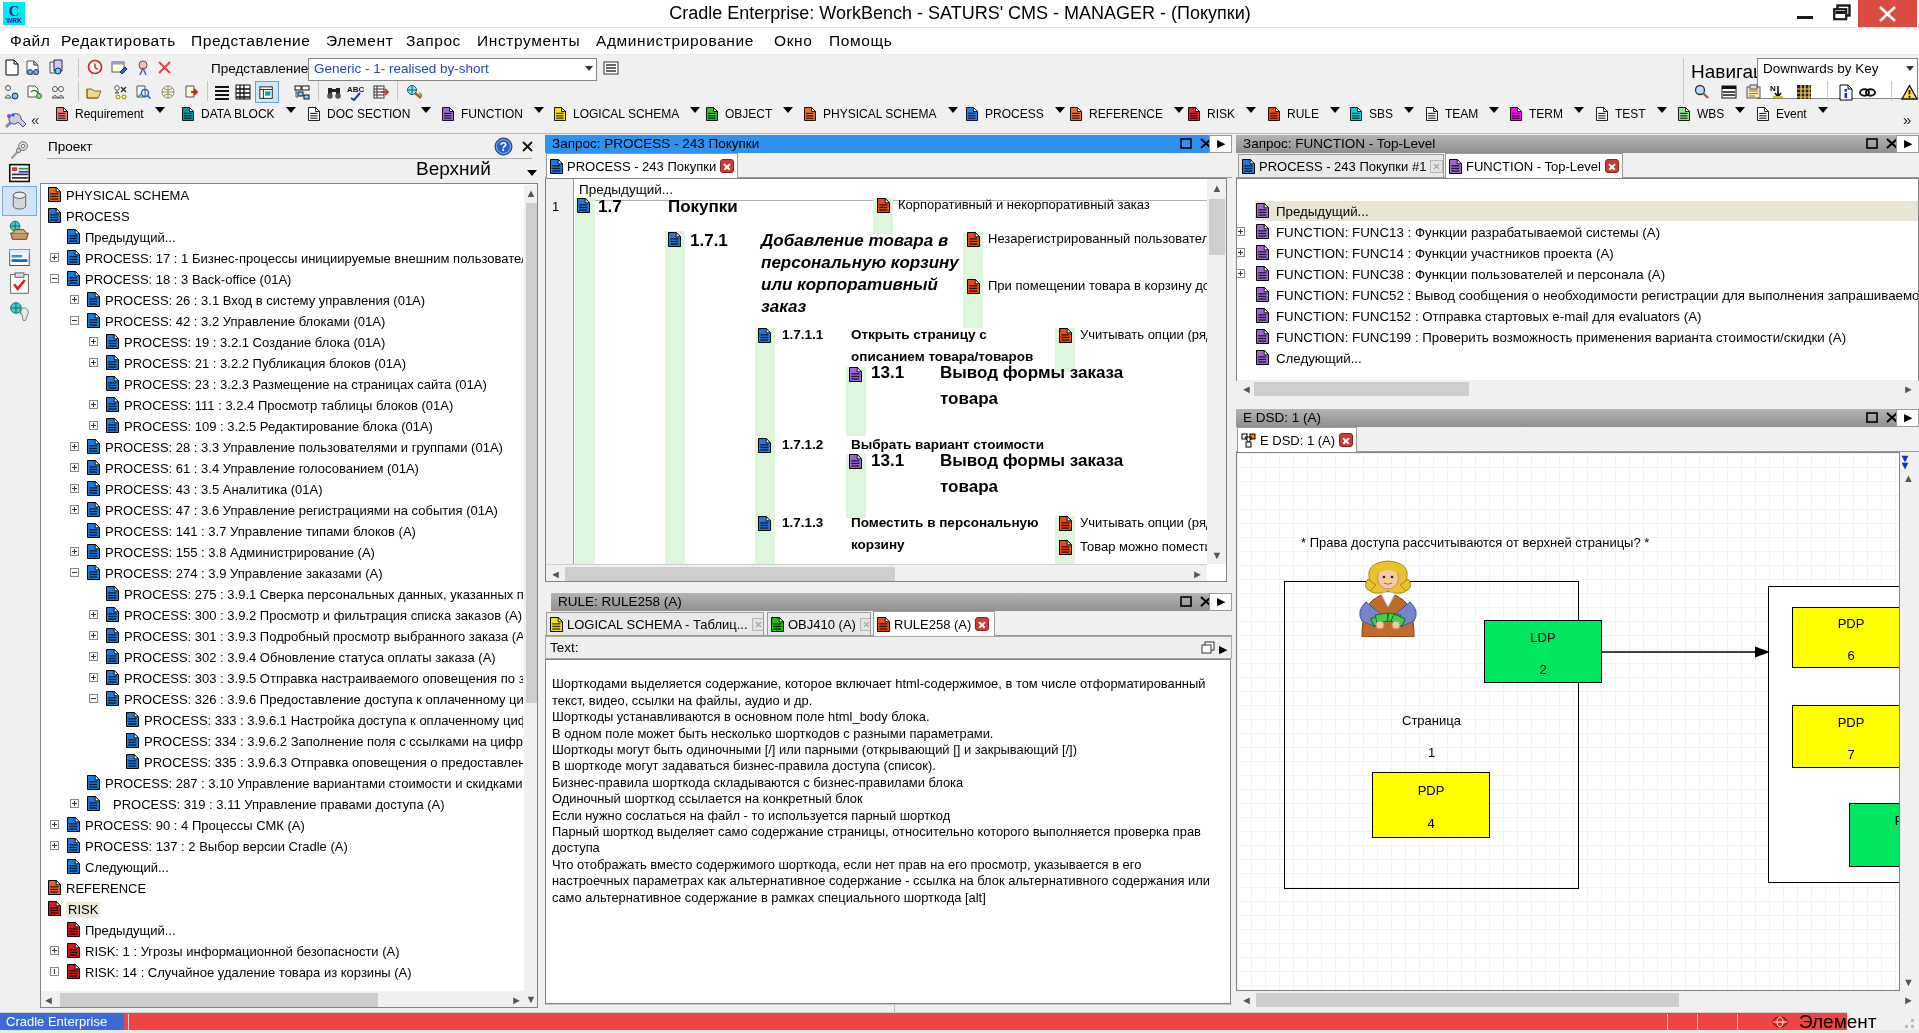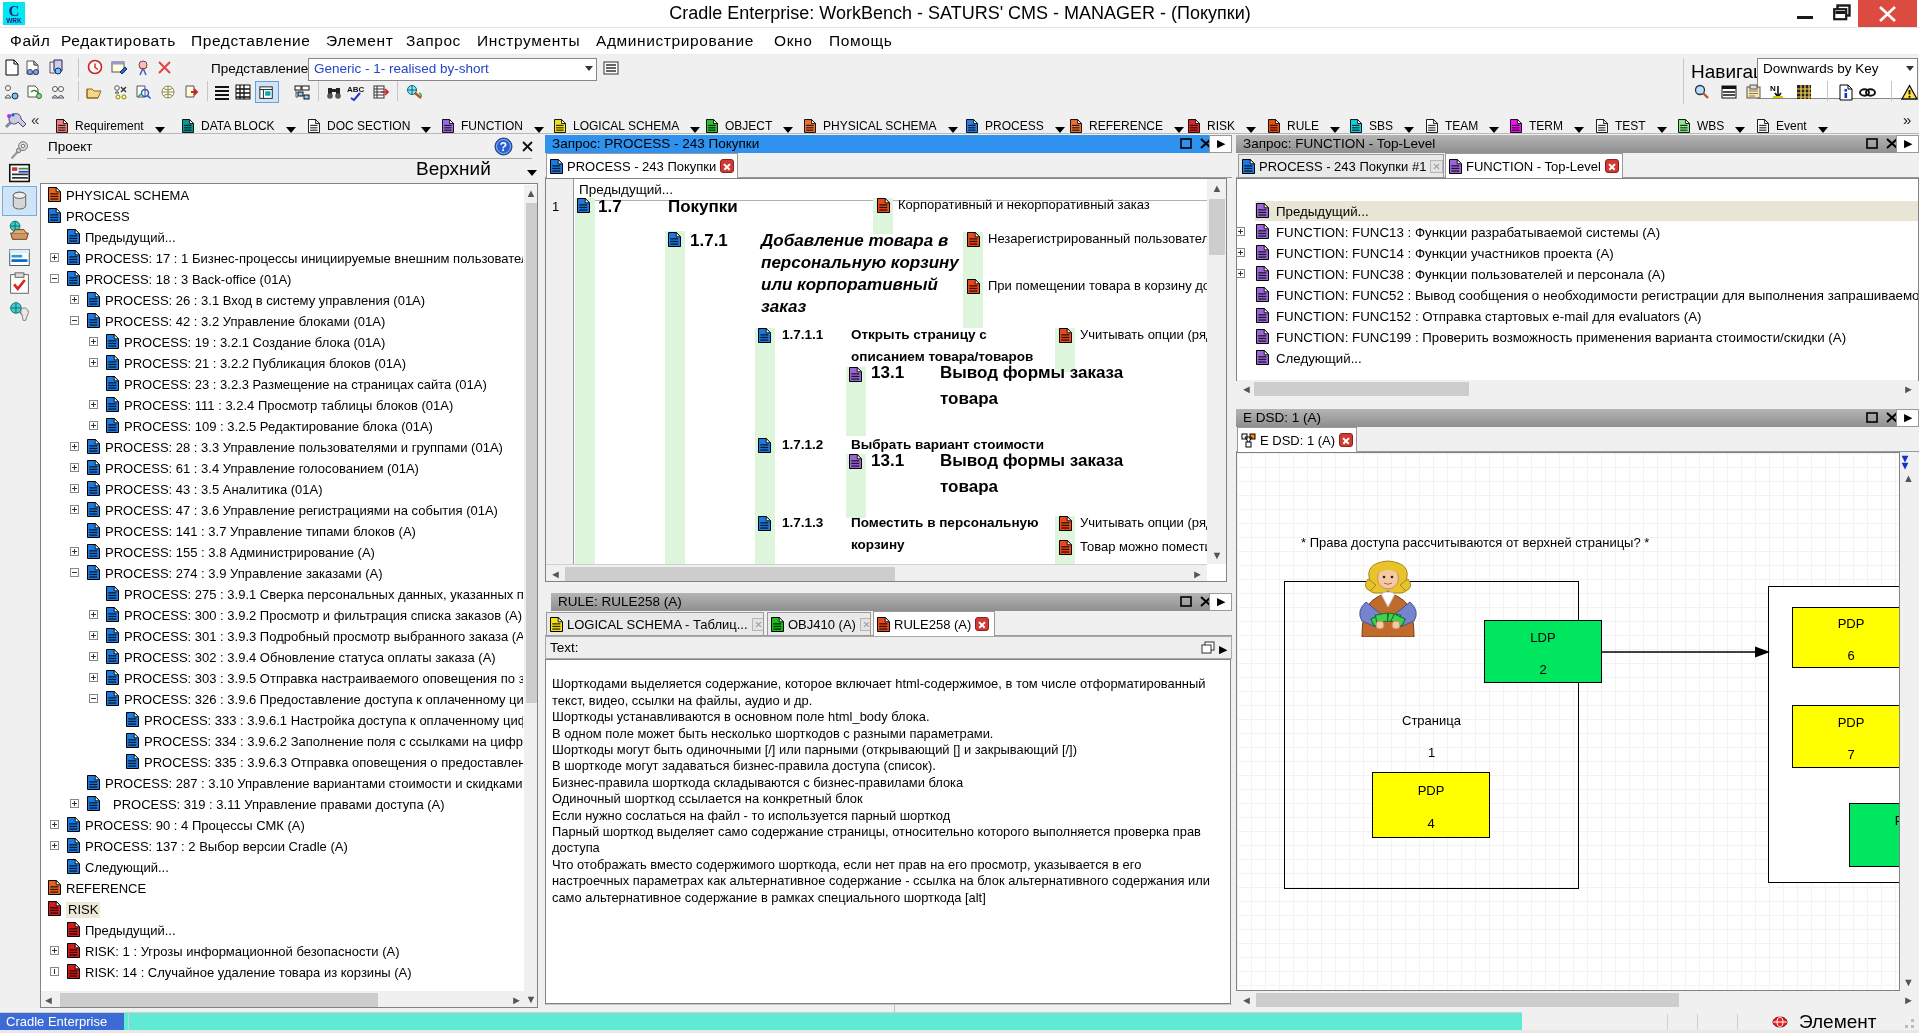--- a/index.html
+++ b/index.html
@@ -21,21 +21,21 @@
 .redx::before{transform:rotate(45deg)}.redx::after{transform:rotate(-45deg)}
 .grayx{display:inline-block;width:13px;height:13px;background:#e3e3e3;border:1px solid #b5b5b5;position:relative;flex:none}
 .grayx::before,.grayx::after{content:"";position:absolute;left:2px;right:2px;top:5px;height:1px;background:#9a9a9a}
 .grayx::before{transform:rotate(45deg)}.grayx::after{transform:rotate(-45deg)}
 .sb{position:absolute;background:#f0f0f0}
 .sb .th{position:absolute;background:#cdcdcd}
 .arr{position:absolute;font-size:11px;color:#555;line-height:12px;text-align:center}
 .gbar{position:absolute;width:20px;background:#ddf5da}
 .mi{position:absolute;top:0;height:100%;display:flex;align-items:center;font-size:13.5px}
 .tbsep{position:absolute;width:1px;background:#c6c6c6}
-.ti{position:absolute;top:0;height:100%;display:flex;align-items:flex-end;font-size:12px;white-space:nowrap}
+.ti{position:absolute;top:0;height:100%;display:flex;align-items:flex-start;font-size:12px;white-space:nowrap}
 .ti svg{margin-right:7px}
 .dn{display:inline-block;margin-left:11px;width:0;height:0;border-left:5px solid transparent;border-right:5px solid transparent;border-top:6px solid #000}
 .trow{position:relative;height:21px;white-space:nowrap;font-size:13px}
 .trow .tx{position:absolute;top:2.5px;line-height:16px}
 .frow{position:relative;height:21px;white-space:nowrap;font-size:13.3px}
 .frow .tx{position:absolute;top:2.5px;line-height:16px}
 .qt{position:absolute;white-space:nowrap}
 .b18{font-size:17px;font-weight:bold;line-height:22px}
 .b15{font-size:13.5px;font-weight:bold;line-height:22px}
 .r14{font-size:13px;line-height:17px}
@@ -1427,21 +1427,21 @@
       <div class="arr" style="left:2px;top:18px">▲</div>
       <div class="arr" style="left:2px;bottom:3px">▼</div>
     </div>
 <div class="sb" style="left:1px;top:583px;width:681px;height:17px">
       <div class="arr" style="left:4px;top:2.5px">◄</div>
       <div class="th" style="left:19px;top:1.5px;width:423px;height:14px"></div>
       <div class="arr" style="right:4px;top:2.5px">►</div>
     </div>
 <div class="abs" style="left:0;top:600px;width:683px;height:4px;background:#f0f0f0"></div>
 </div>
-<div class="abs" style="left:0;top:1012px;width:1522px;height:18px;background:#5eead4;border-top:1px solid #d0d0d0">
+<div class="abs" style="left:0;top:1012px;width:1847px;height:18px;background:#ef4444;border-top:1px solid #d0d0d0">
 <div class="abs" style="left:0;top:0;width:124px;height:18px;background:#3c6bd6;color:#fff;font-size:13px;line-height:17px;padding-left:6px">Cradle Enterprise</div>
 <div class="abs" style="left:128px;top:1px;width:1px;height:16px;background:#d0d0d0"></div>
 <div class="abs" style="left:1667px;top:1px;width:1px;height:16px;background:#d0d0d0"></div>
 <div class="abs" style="left:1697px;top:1px;width:1px;height:16px;background:#d0d0d0"></div>
 <div class="abs" style="left:1737px;top:1px;width:1px;height:16px;background:#d0d0d0"></div>
 <svg class="abs" style="left:1772px;top:1px" width="16" height="16" viewBox="0 0 16 16">
       <ellipse cx="8" cy="8" rx="7" ry="5" fill="#e22" stroke="#600"></ellipse>
       <ellipse cx="8" cy="8" rx="3" ry="5" fill="none" stroke="#fff"></ellipse>
       <path d="M1 8 h14" stroke="#fff"></path>
     </svg>

